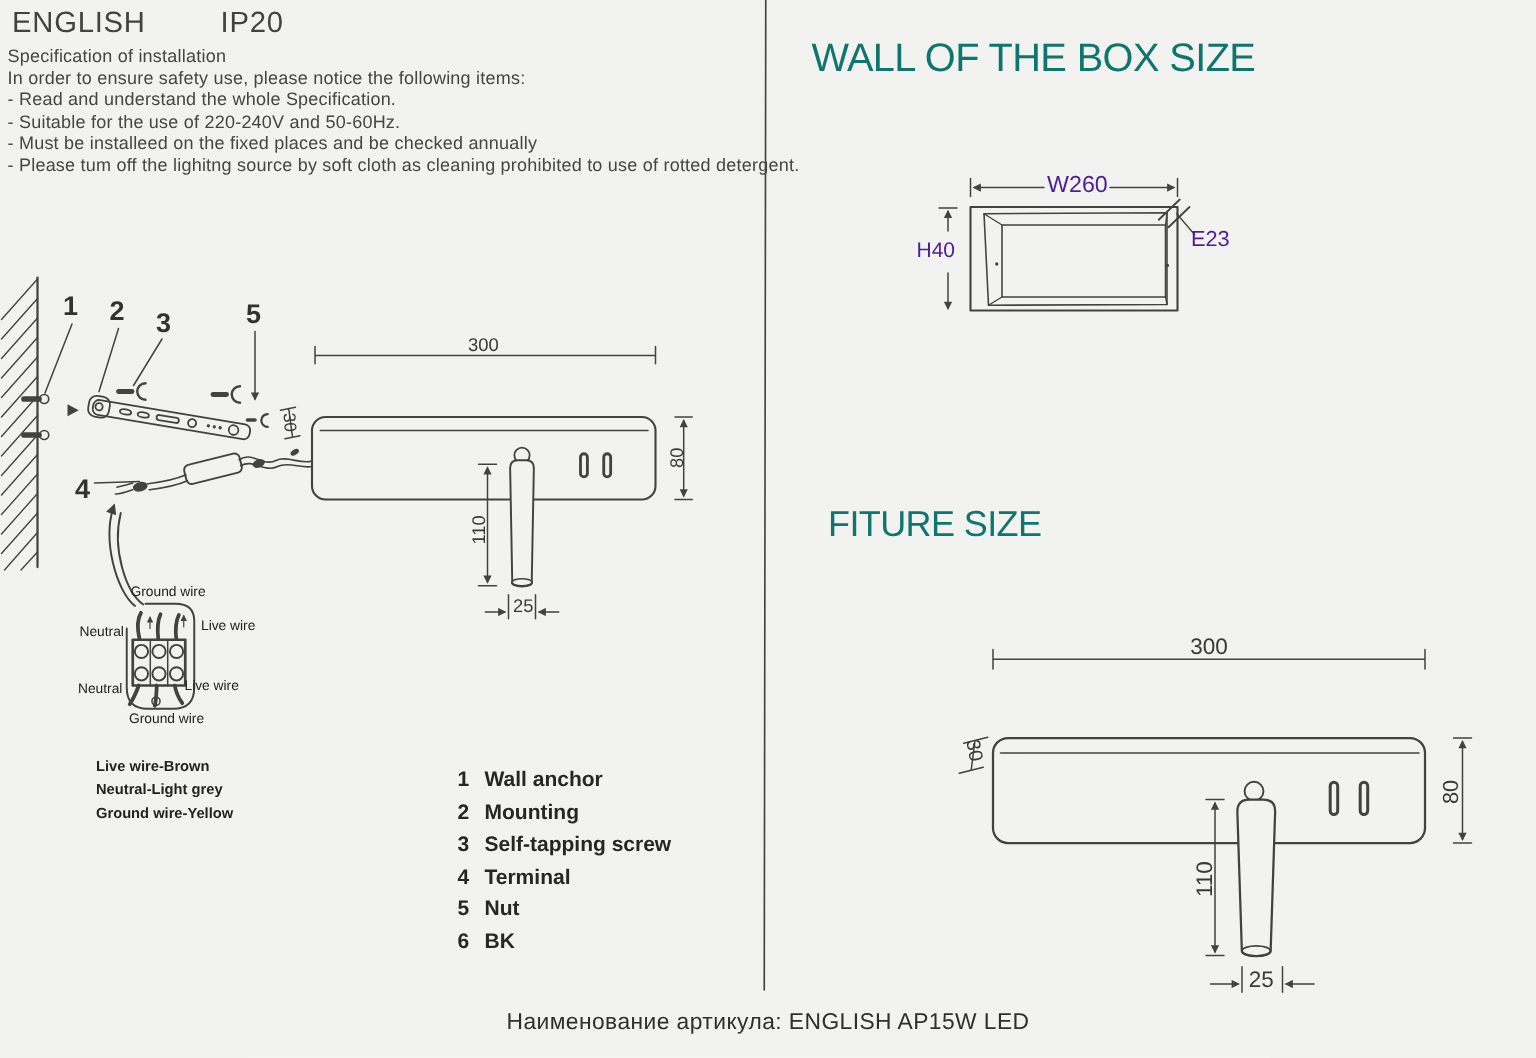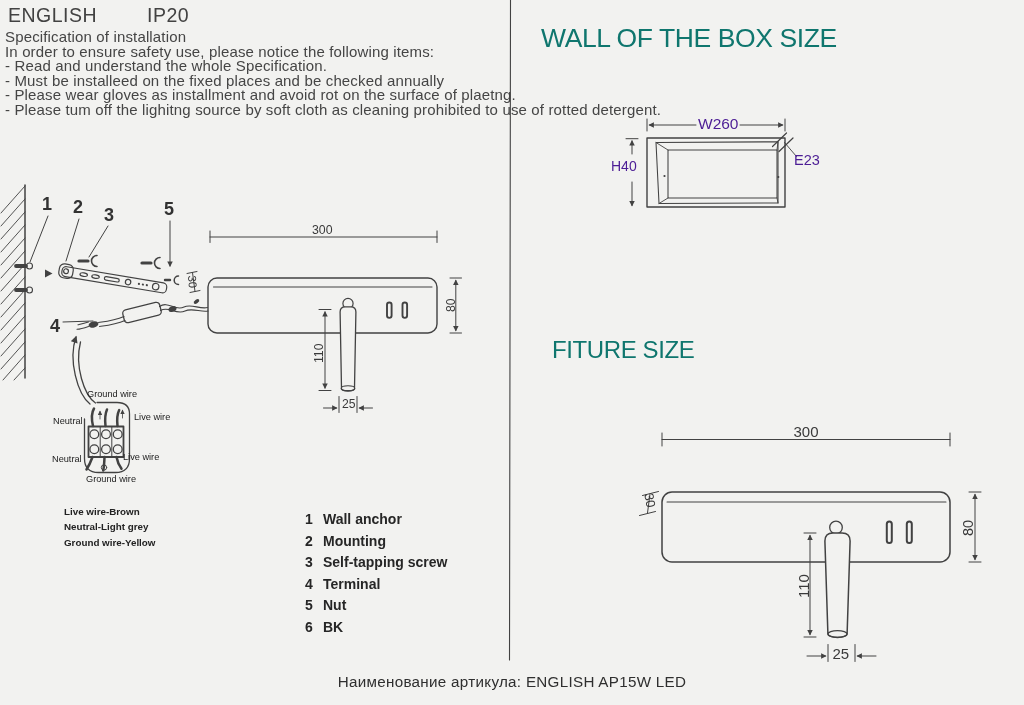--- a/index.html
+++ b/index.html
@@ -4,21 +4,21 @@
 <style>
   html,body{margin:0;padding:0;}
   .page{
     position:relative;width:1024px;height:705px;overflow:hidden;
     background:#f2f2f0;
     font-family:"Liberation Sans","DejaVu Sans",sans-serif;
   }
   .art{position:absolute;left:0;top:0;}
   .t{position:absolute;white-space:nowrap;line-height:1;color:#4c1d95;}
   .hdr{font-size:19.5px;letter-spacing:.5px;color:#424242;}
-  .spec{position:absolute;left:5px;top:30px;font-size:15px;line-height:14.6px;
+  .spec{position:absolute;left:5px;top:30px;font-size:12px;line-height:14.6px;
         letter-spacing:.15px;color:#454545;}
   .callout{font-size:18px;font-weight:600;color:#323232;}
   .dim{font-size:12.2px;color:#3a3a3a;}
   .dimr{font-size:15px;color:#3a3a3a;}
   .rot90{transform:rotate(-90deg);transform-origin:left top;}
   .wlab{font-size:9.2px;font-weight:400;color:#222;}
   .legend{position:absolute;left:64px;top:504px;font-size:9.8px;font-weight:700;
           line-height:15.4px;color:#222;}
   .parts{position:absolute;left:305px;top:512px;font-size:14px;font-weight:700;color:#262626;}
   .parts .row{display:flex;margin-bottom:7.6px;line-height:14px;}
@@ -188,22 +188,22 @@
     </g>
   </svg>
 
   <span class="t hdr" style="left:8px;top:6px;">ENGLISH</span>
   <span class="t hdr" style="left:147px;top:6px;">IP20</span>
 
   <div class="spec">
     <div>Specification of installation</div>
     <div>In order to ensure safety use, please notice the following items:</div>
     <div>- Read and understand the whole Specification.</div>
+    <div>- Suitable for the use of 220-240V and 50-60Hz.</div>
     <div>- Must be installeed on the fixed places and be checked annually</div>
-    <div>- Please wear gloves as installment and avoid rot on the surface of plaetng.</div>
     <div>- Please tum off the lighitng source by soft cloth as cleaning prohibited to use of rotted detergent.</div>
   </div>
 
   <span class="t callout" style="left:42px;top:195px;">1</span>
   <span class="t callout" style="left:73px;top:198px;">2</span>
   <span class="t callout" style="left:104px;top:206px;">3</span>
   <span class="t callout" style="left:164px;top:200px;">5</span>
   <span class="t callout" style="left:50px;top:317px;">4</span>
 
   <span class="t dim" style="left:312px;top:224px;font-size:12.3px;">300</span>

